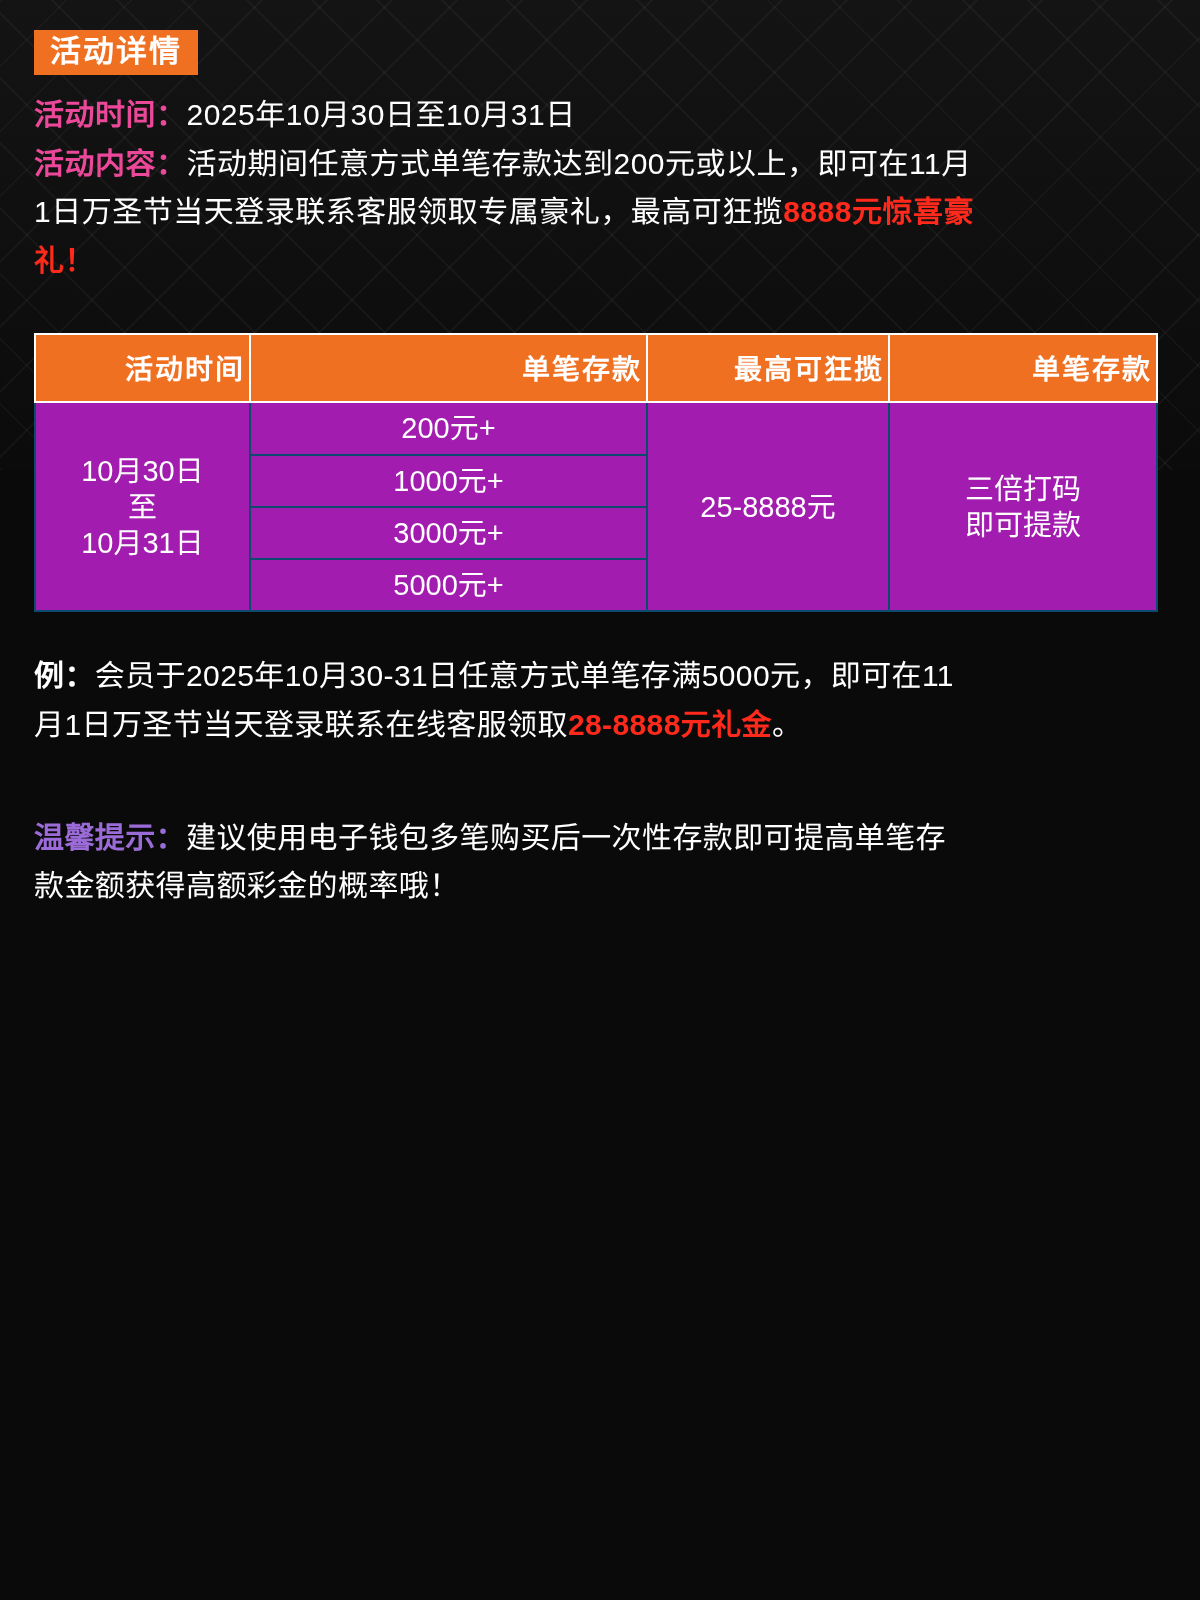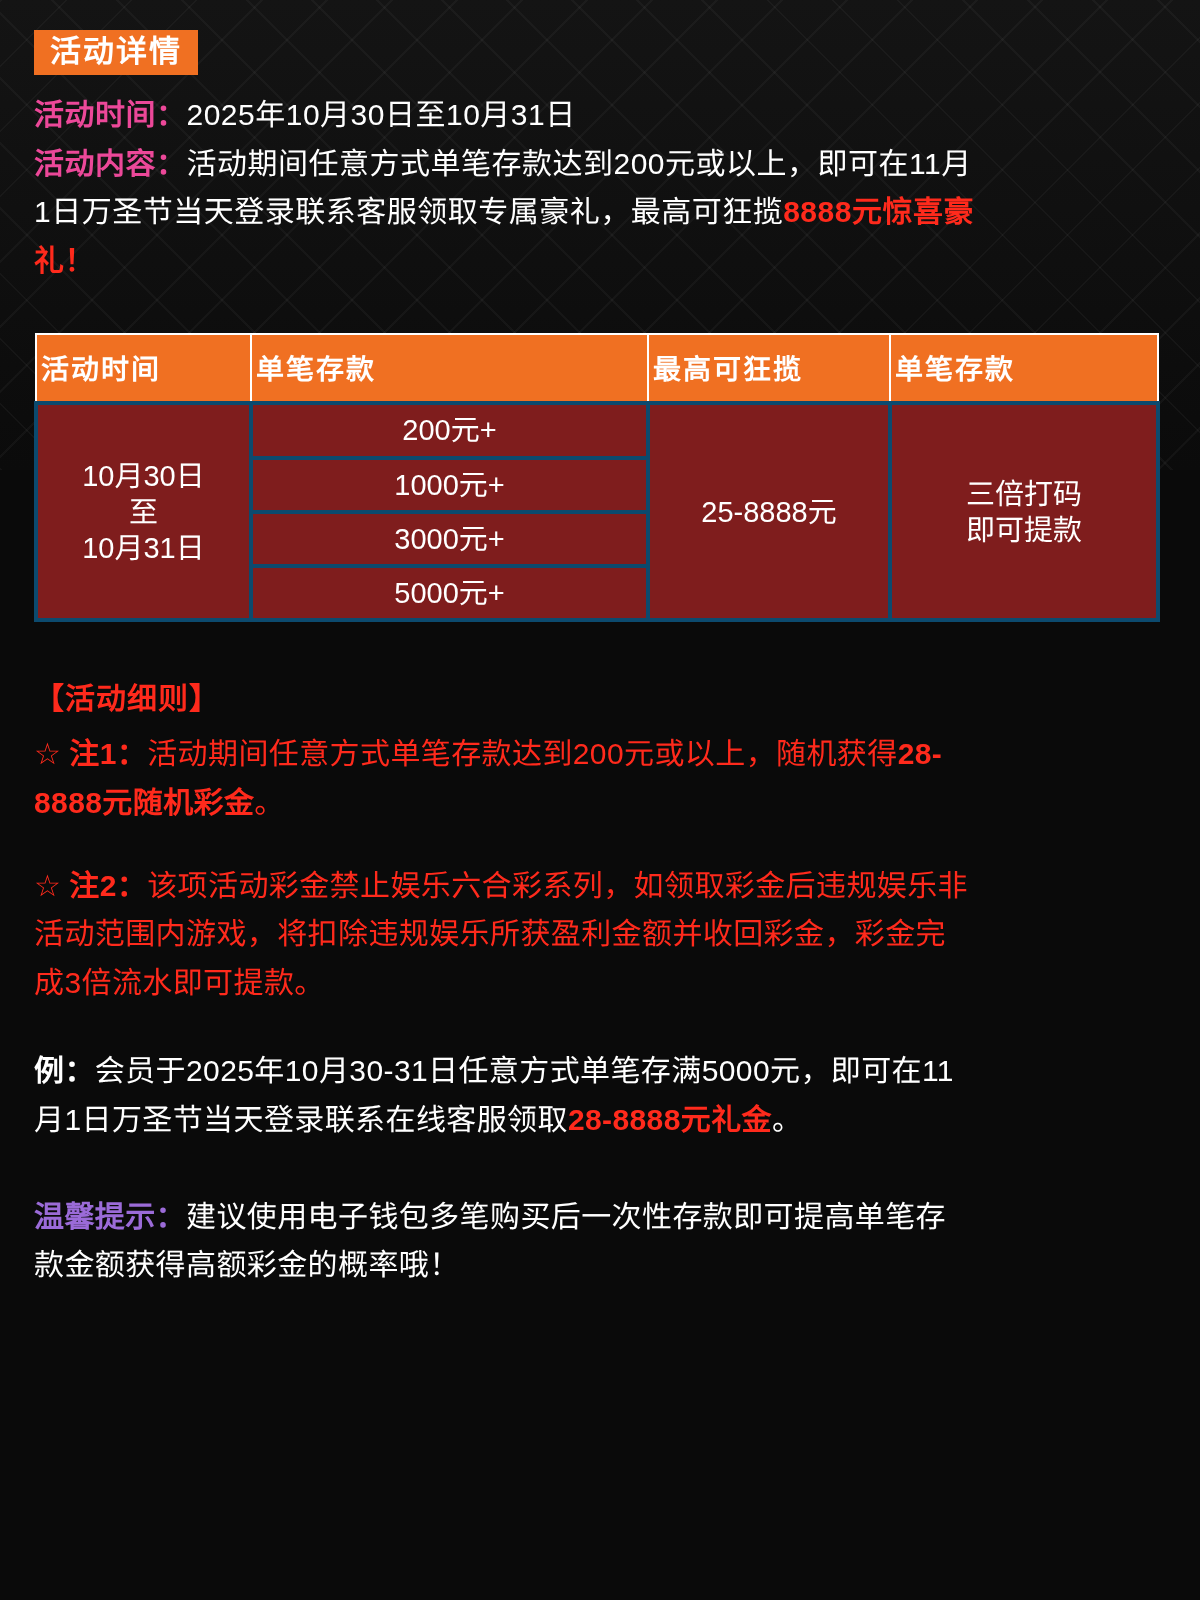--- a/index.html
+++ b/index.html
@@ -78,29 +78,29 @@
     table-layout: fixed;
   }
   table.promo th {
     background: #f07022;
     color: #ffffff;
     font-size: 28px;
     font-weight: bold;
     letter-spacing: 2px;
     padding: 12px 4px 14px 4px;
     border: 2px solid #ffffff;
-    text-align: left;
+    text-align: right;
   }
   table.promo td {
-    border: 4px solid #0c4a6e;
+    border: 2px solid #0c4a6e;
     color: #ffffff;
     font-size: 29px;
     text-align: center;
     padding: 7px 6px;
-    background: #7f1d1d;
+    background: #a21caf;
     line-height: 1.25;
   }
   td.period {
     font-size: 29px;
     line-height: 1.5;
     white-space: pre-line;
   }
   td.reward { font-size: 30px; }
   td.withdraw { font-size: 29px; line-height: 1.45; white-space: pre-line; }
 
@@ -135,21 +135,21 @@
     line-height: 1.62;
     margin: 40px 4px 0 4px;
     letter-spacing: 0.4px;
   }
   .example .lbl { color: #ffffff; font-weight: bold; }
   .example .red { color: #ff2a1c; font-weight: bold; text-align: center; }
 
   .tips {
     font-size: 30px;
     line-height: 1.62;
-    margin: 48px 4px 0 4px;
+    margin: 64px 4px 0 4px;
     color: #ffffff;
     letter-spacing: 0.4px;
   }
   .tips .tips-label {
     color: #9b6bd8;
     font-weight: bold;
   }
 </style>
 </head>
 <body>
@@ -201,31 +201,20 @@
         <tr>
           <td>3000元+</td>
         </tr>
         <tr>
           <td>5000元+</td>
         </tr>
       </tbody>
     </table>
   </div>
 
-  <div class="rules">
-    <div class="rules-title">【活动细则】</div>
-
-    <div class="rule">
-      <span class="star">☆</span><b>注1：</b><span>活动期间任意方式单笔存款达到200元或以上，随机获得</span><b>28-8888元随机彩金</b><span>。</span>
-    </div>
-
-    <div class="rule">
-      <span class="star">☆</span><b>注2：</b><span>该项活动彩金禁止娱乐六合彩系列，如领取彩金后违规娱乐非活动范围内游戏，将扣除违规娱乐所获盈利金额并收回彩金，彩金完成3倍流水即可提款。</span>
-    </div>
-  </div>
 
   <div class="example">
     <span class="lbl">例：</span><span>会员于2025年10月30-31日任意方式单笔存满5000元，即可在11月1日万圣节当天登录联系在线客服领取</span><span class="red">28-8888元礼金</span><span>。</span>
   </div>
 
   <div class="tips">
     <span class="tips-label">温馨提示：</span><span>建议使用电子钱包多笔购买后一次性存款即可提高单笔存款金额获得高额彩金的概率哦！</span>
   </div>
 
 </div>

